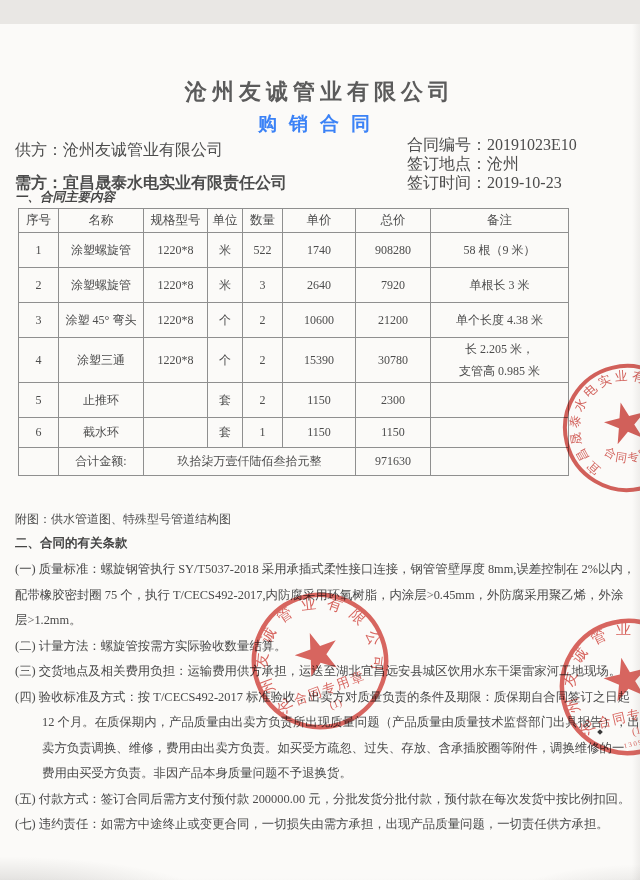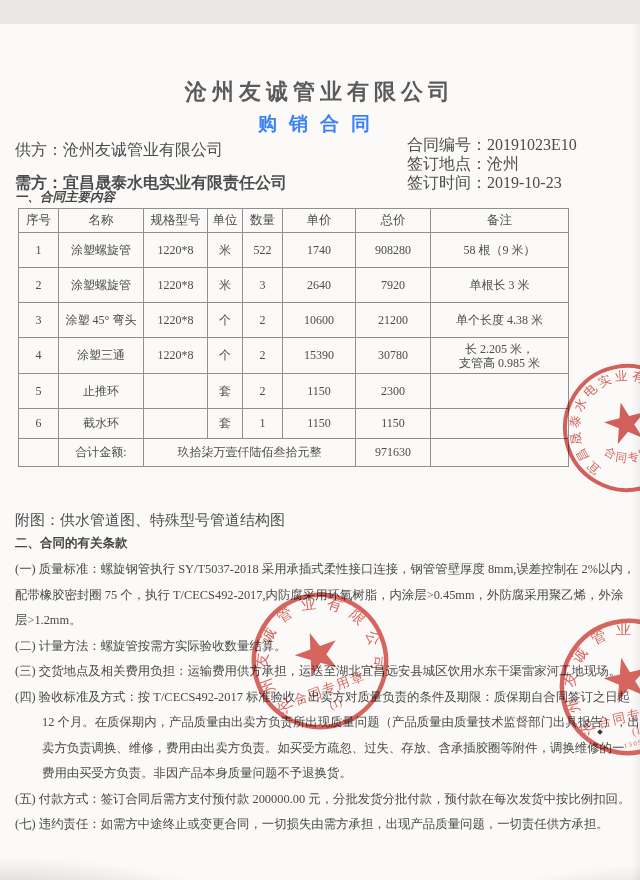--- a/index.html
+++ b/index.html
@@ -7,23 +7,23 @@
   .paper{position:relative;width:640px;height:880px;background:#fbfaf8;overflow:hidden;color:#4c4c4c;margin-top:24px;}
   .abs{position:absolute;}
   .center{left:0;right:0;text-align:center;}
   .company-title{top:53px;font-size:22px;letter-spacing:5px;color:#5b5b5b;font-weight:600;}
   .doc-title{top:87px;font-size:19px;letter-spacing:12px;color:#3b82f6;font-weight:600;}
   .meta{font-size:16px;color:#4c4c4c;white-space:nowrap;text-align:right;}
   .sec-head{font-size:12.5px;font-weight:700;color:#454545;white-space:nowrap;}
   table.items{position:absolute;left:18px;top:184px;border-collapse:collapse;table-layout:fixed;width:550px;background:transparent;}
   table.items td,table.items th{border:1px solid #8f8f8f;font-size:12px;font-weight:normal;text-align:center;vertical-align:middle;padding:0 2px;color:#4c4c4c;overflow:hidden;}
   table.items th{font-size:12.5px;}
-  td.pre{white-space:pre-line;line-height:14px;}
+  td.pre{white-space:pre-line;line-height:22px;}
   td.note-cell{text-align:left;padding-left:5px;font-size:12px;white-space:nowrap;}
-  .attach-line{font-size:15px;white-space:nowrap;}
+  .attach-line{font-size:12px;white-space:nowrap;}
   .clauses{position:absolute;left:15px;top:533px;width:618px;}
   .clause-line{font-size:12.4px;line-height:25.5px;height:25.5px;white-space:nowrap;color:#4a4a4a;}
   .clause-line.ind{padding-left:27px;}
   .stamp{position:absolute;mix-blend-mode:multiply;opacity:.87;pointer-events:none;}
   .stray-dot{position:absolute;left:598px;top:706px;width:4px;height:4px;background:#3a3a3a;transform:rotate(45deg);}
   .edge-bottom{position:absolute;left:0;right:0;bottom:0;height:26px;background:linear-gradient(to bottom,rgba(90,85,80,0) 0%,rgba(90,85,80,0.14) 100%);pointer-events:none;}
   .edge-bl{position:absolute;left:0;bottom:0;width:220px;height:48px;background:radial-gradient(ellipse at 0% 100%,rgba(80,78,75,0.28) 0%,rgba(80,78,75,0) 70%);pointer-events:none;}
   .edge-br{position:absolute;right:0;bottom:0;width:140px;height:40px;background:radial-gradient(ellipse at 100% 100%,rgba(80,78,75,0.20) 0%,rgba(80,78,75,0) 70%);pointer-events:none;}
   .edge-right{position:absolute;top:0;bottom:0;right:0;width:8px;background:linear-gradient(to right,rgba(90,85,80,0) 0%,rgba(90,85,80,0.08) 100%);pointer-events:none;}
 </style>

